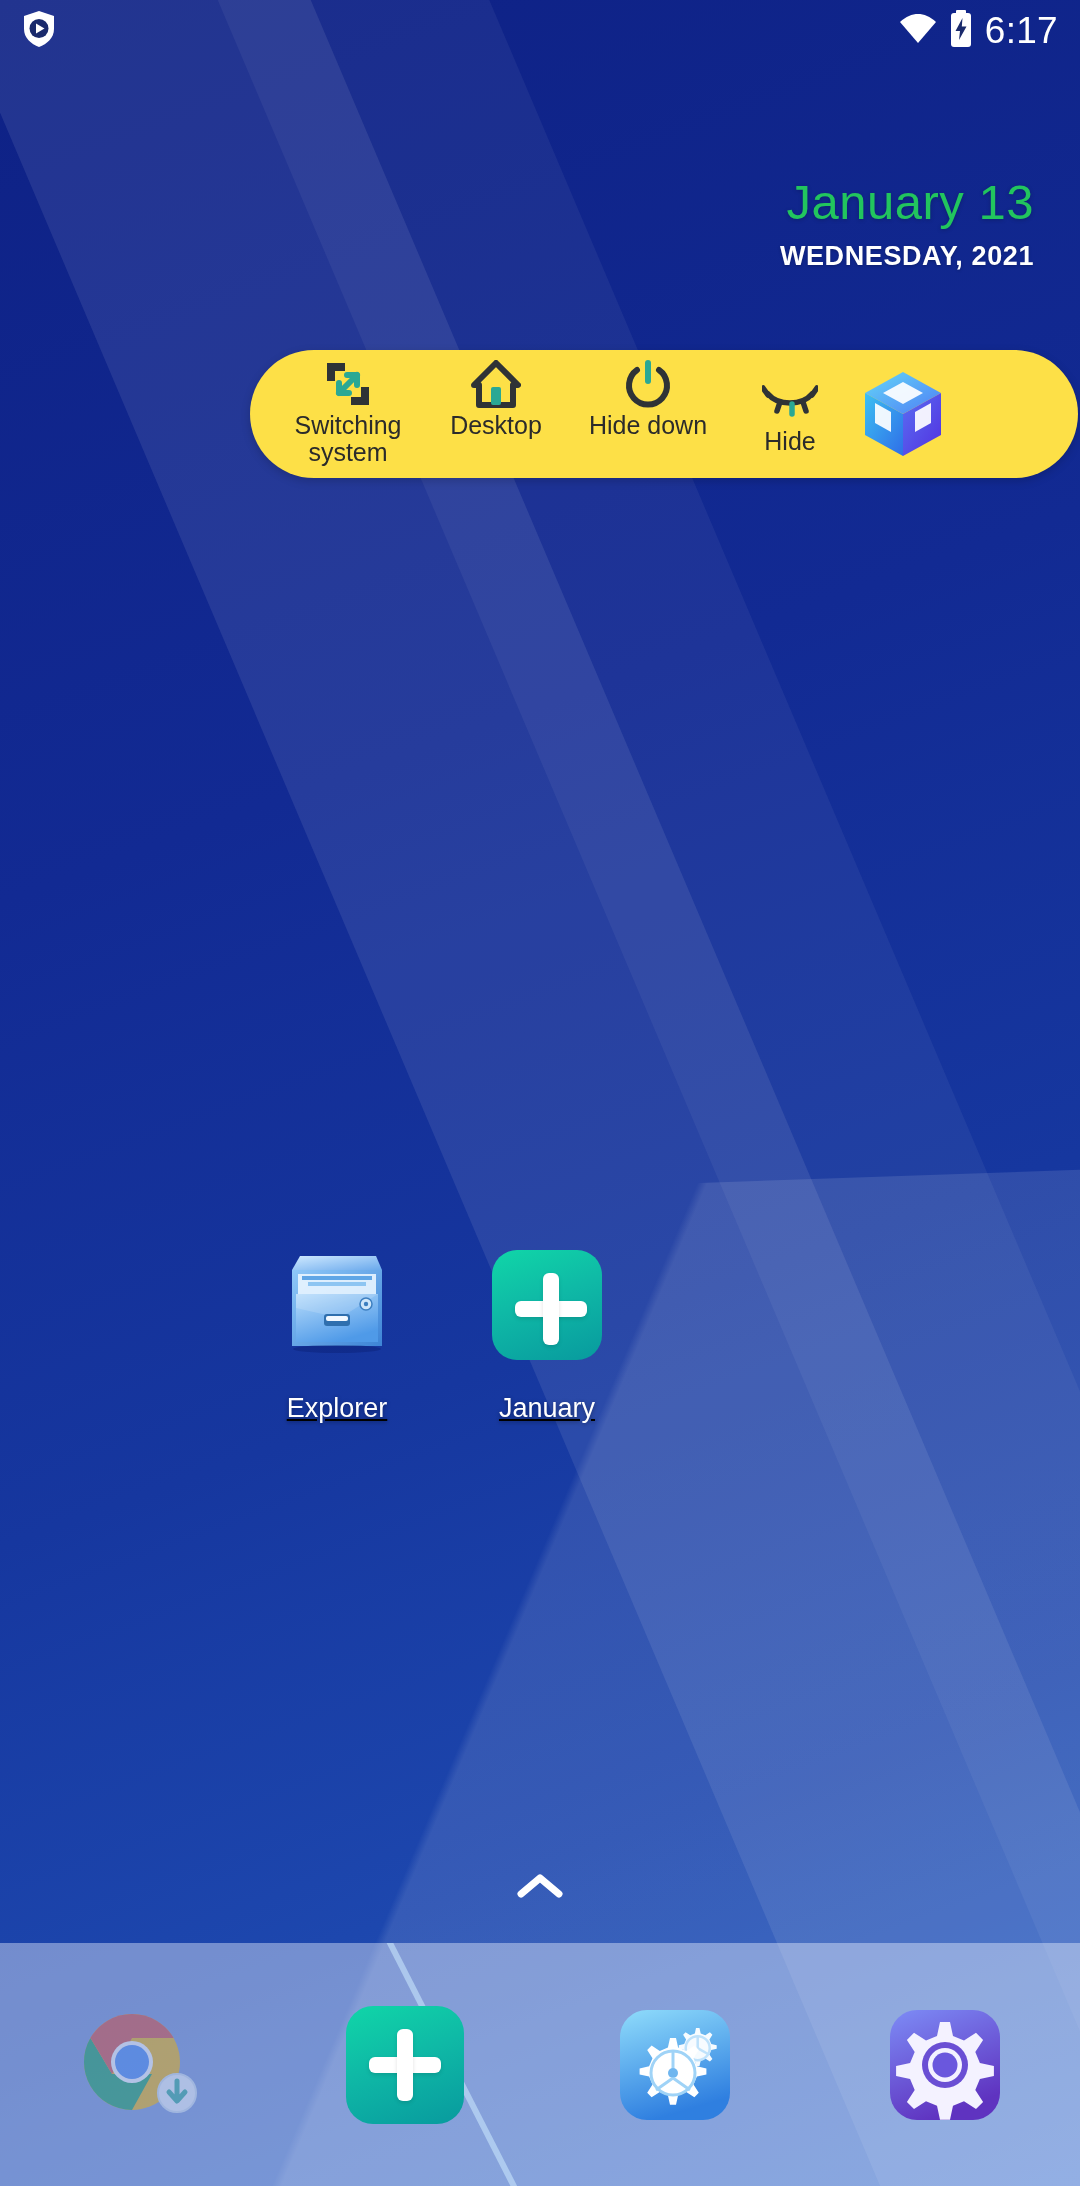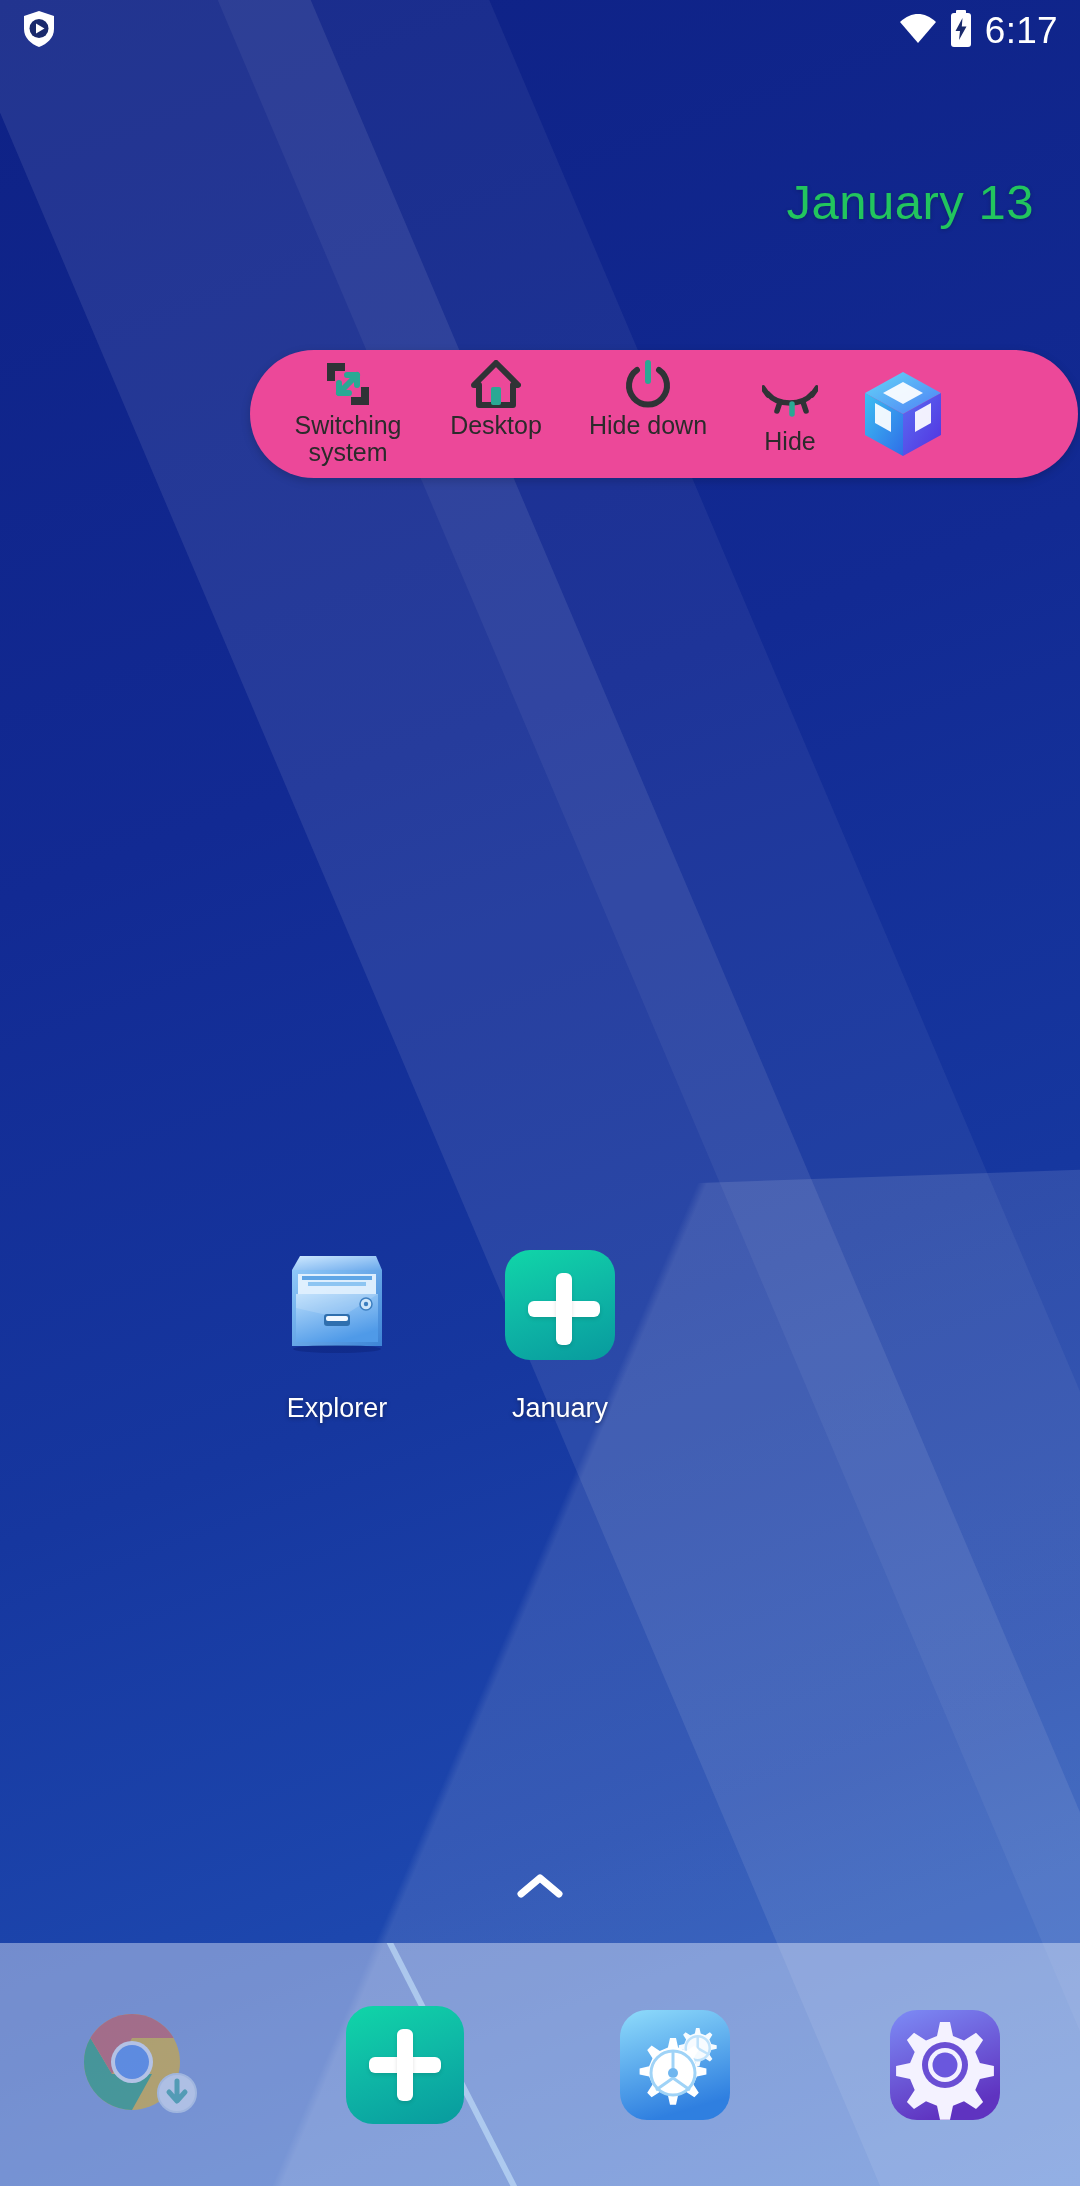--- a/index.html
+++ b/index.html
@@ -63,21 +63,21 @@
   #datewidget .sub{
     color:#fff; font-size:27px; font-weight:600; margin-top:14px;
     letter-spacing:0.6px;
     text-shadow:0 1px 3px rgba(0,0,0,0.25);
   }
 
   
   #pill{
     position:absolute; left:250px; top:350px;
     width:828px; height:128px;
-    background:#ec4899; border-radius:64px;
+    background:#fde047; border-radius:64px;
     display:flex; align-items:center;
     z-index:30;
     box-shadow:0 3px 10px rgba(0,0,0,0.18);
   }
   .pill-item{
     flex:0 0 auto;
     display:flex; flex-direction:column; align-items:center; justify-content:flex-start;
     padding-top:8px;
     height:128px;
   }
@@ -89,21 +89,21 @@
   #it-switch{ width:160px; margin-left:18px; }
   #it-desktop{ width:136px; }
   #it-multi{ width:140px; }
   #it-shut{ width:168px; }
   #it-hide{ width:116px;margin-top:31px; }
   #it-cube{ width:110px; justify-content:center; padding-top:0; }
 
   
   #desktop-grid{
     position:absolute; left:232px; top:1245px;
-    display:flex; gap:13px; z-index:20;
+    display:flex; gap:0; z-index:20;text-decoration:underline;
   }
   .app-cell{
     width:210px; display:flex; flex-direction:column; align-items:center;
   }
   .app-cell .app-ico{
     width:120px; height:120px; display:flex; align-items:center; justify-content:center;
   }
   .app-cell .app-lbl{
     color:#fff; font-size:27px; margin-top:28px;
     text-shadow:0 1px 4px rgba(0,0,0,0.4);
@@ -180,20 +180,21 @@
         <rect x="2" y="3" width="20" height="34" rx="3" fill="#ffffff"></rect>
         <path d="M13.5 8 L6.5 21 L11 21 L10 30 L17.5 16.5 L12.8 16.5 Z" fill="#1a2a6c"></path>
       </svg>
     </span>
     <span class="clock">6:17</span>
   </div>
 </div>
 
 <div id="datewidget">
   <div class="big">January 13</div>
+  <div class="sub">WEDNESDAY, 2021</div>
 </div>
 
 <div id="pill">
 
   <div class="pill-item" id="it-switch">
     <span class="ico">
       <svg width="50" height="50" viewBox="0 0 50 50">
         <path d="M4 4 h18 v8 h-10 v10 h-8 z" fill="#2f3336"></path>
         <path d="M46 46 h-18 v-8 h10 v-10 h8 z" fill="#2f3336"></path>
         <path d="M16 34 L34 16" stroke="#2aa894" stroke-width="6" stroke-linecap="round"></path>

